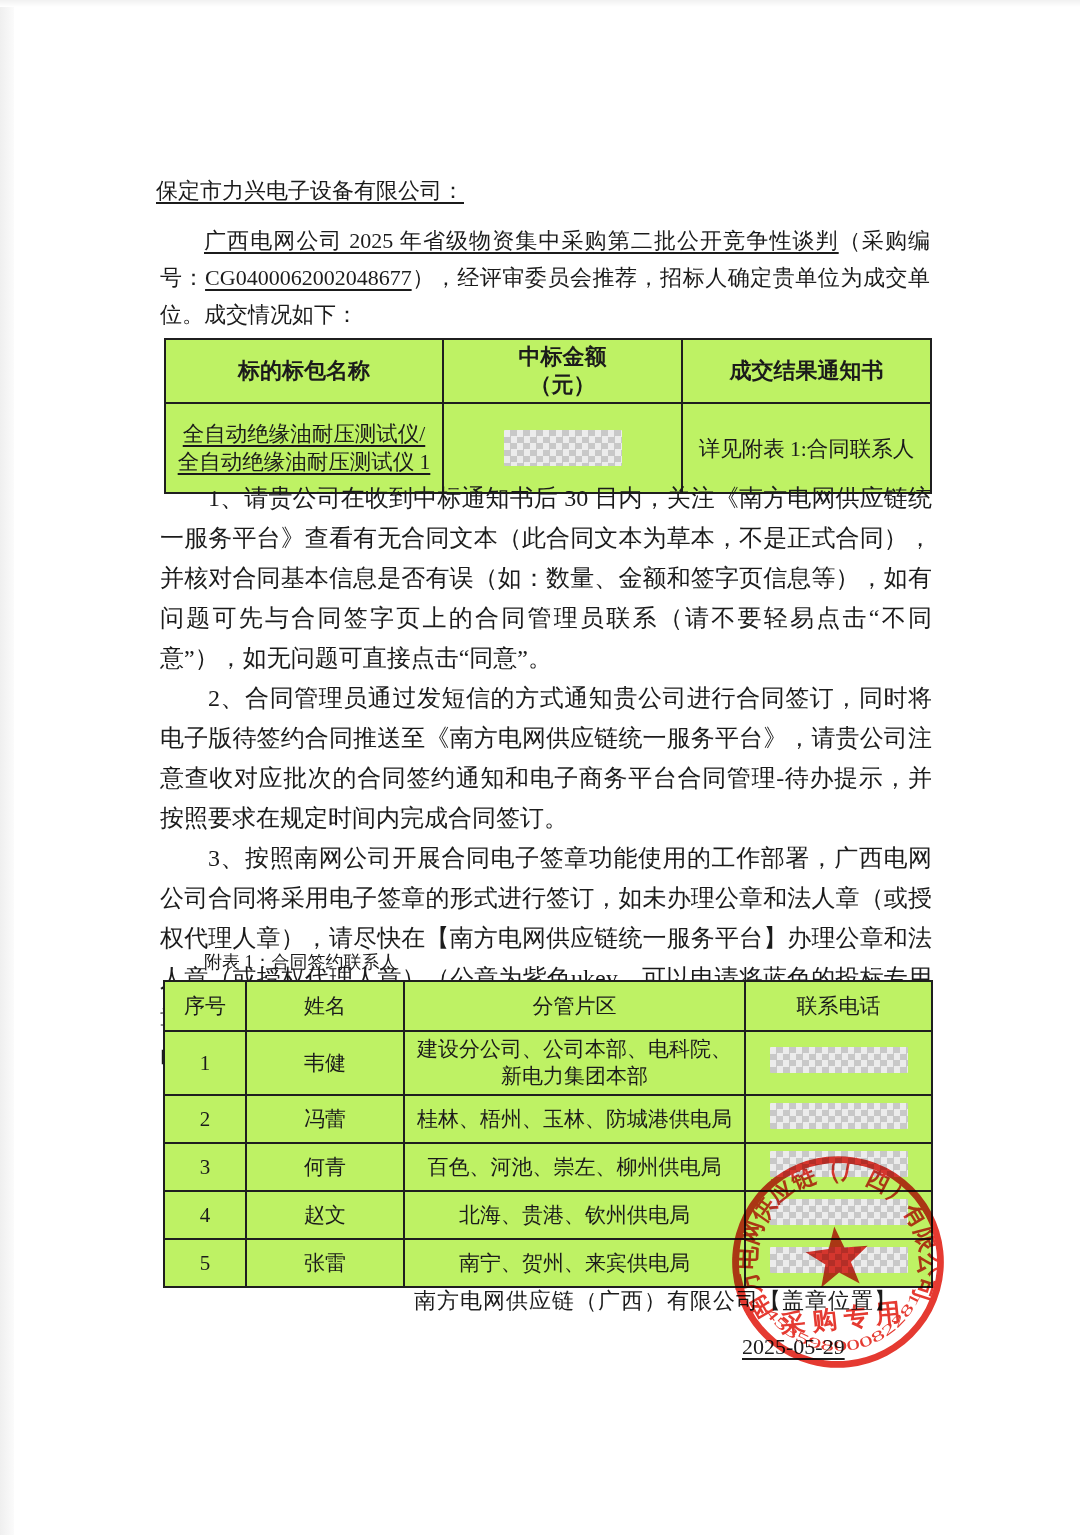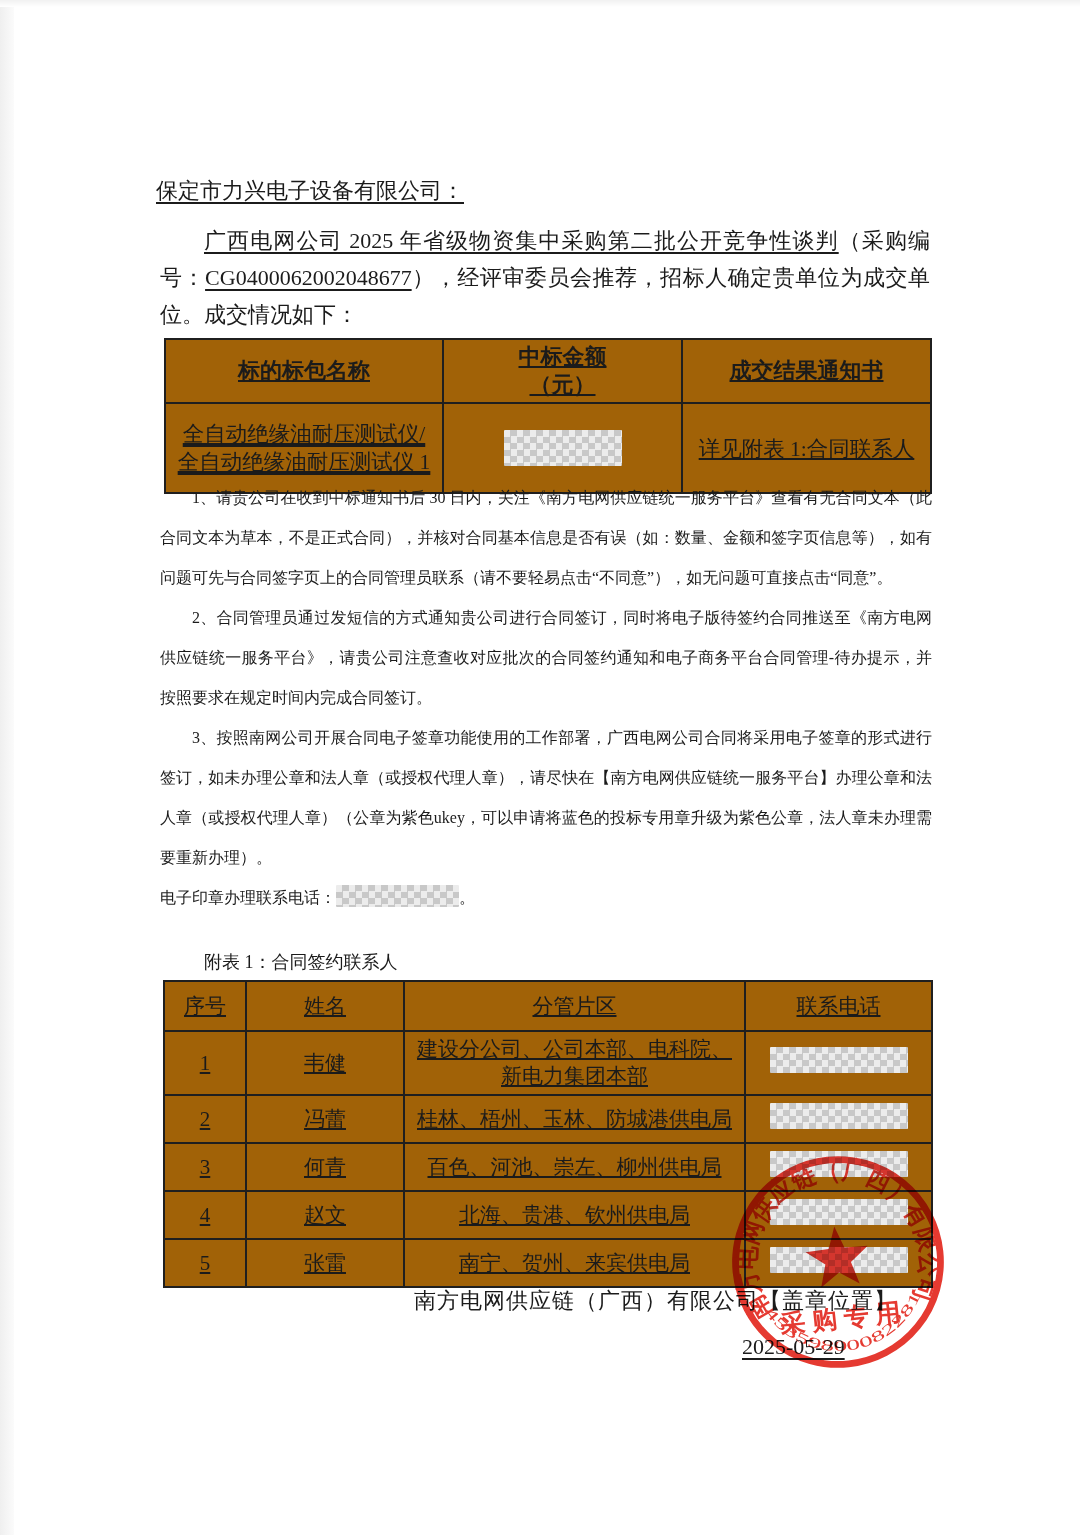--- a/index.html
+++ b/index.html
@@ -32,22 +32,21 @@
     font-size:22px;
   }
   .u{ text-decoration:underline; text-underline-offset:4px; }
   .intro{
     position:absolute;left:160px;top:222px;width:770px;
     font-size:22px;line-height:37px;text-align:justify;text-indent:2em;
   }
   .doc-table{
     border-collapse:collapse;
     table-layout:fixed;
-    background:#a16207;
-    text-decoration:underline;
+    background:#bef264;
   }
   .doc-table td,.doc-table th{
     border:2px solid #1f1f1f;
     text-align:center;vertical-align:middle;
     padding:2px 8px;
     font-weight:400;
   }
   .table1{
     position:absolute;left:164px;top:338px;width:766px;
     font-size:21.5px;
@@ -59,21 +58,21 @@
     display:inline-block;
     background:repeating-conic-gradient(#c8c8c8 0% 25%, #ececec 0% 50%);
     background-size:13px 13px;
     border-radius:1px;
   }
   .mosaic.amount{width:118px;height:36px;vertical-align:middle;}
   .mosaic.inline-phone{width:123px;height:22px;vertical-align:-4px;}
   .mosaic.cell-phone{width:138px;height:26px;margin:0 auto;}
   .body-text{
     position:absolute;left:160px;top:478px;width:772px;
-    font-size:16px;line-height:40px;text-align:justify;
+    font-size:24px;line-height:40px;text-align:justify;
   }
   .body-text p{margin:0;text-indent:2em;}
   .body-text .phone-line{text-indent:0;}
   .appendix-caption{
     position:absolute;left:204px;top:950px;
     font-size:18px;
   }
   .table2{
     position:absolute;left:163px;top:980px;width:768px;
     font-size:21px;

